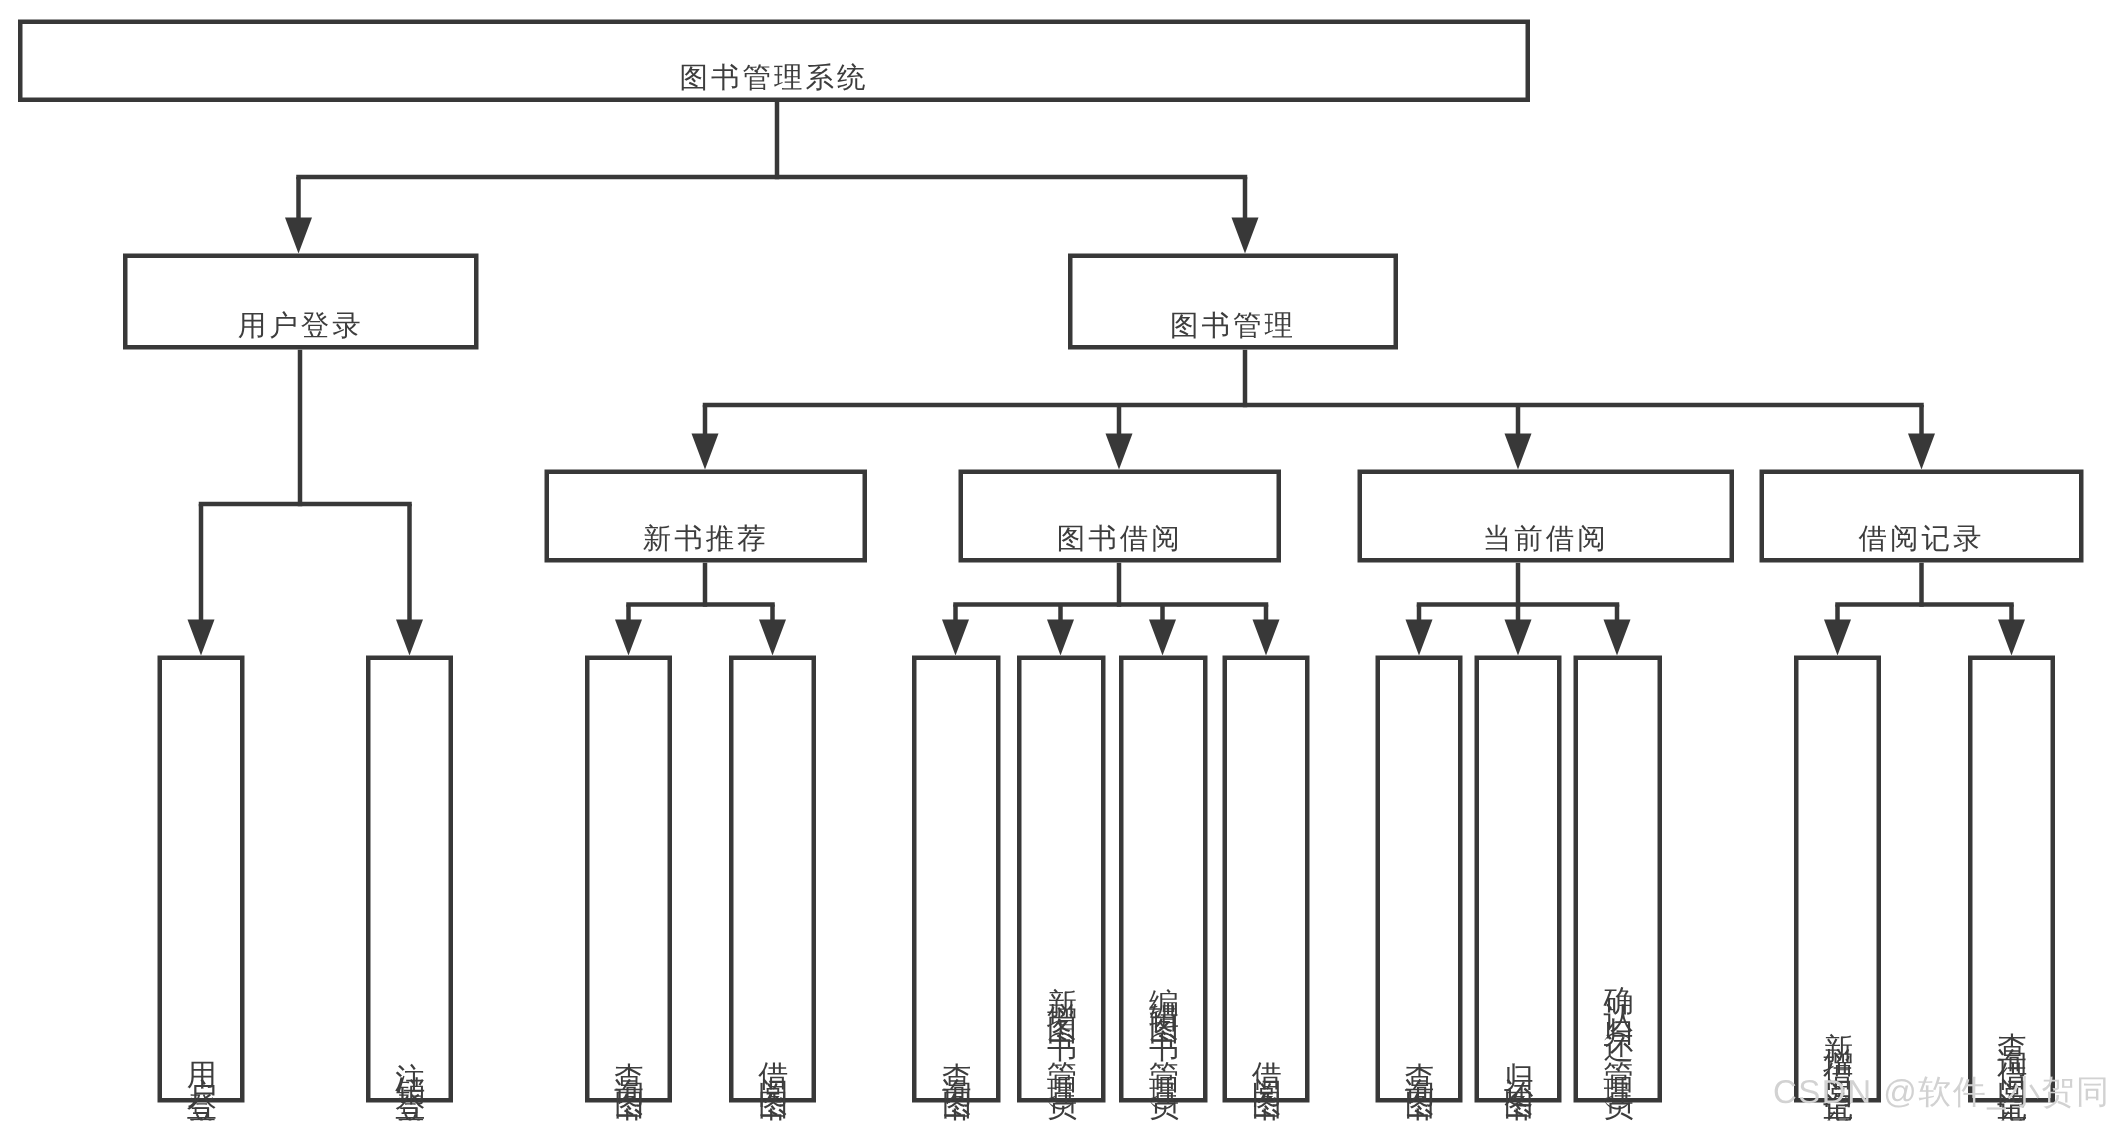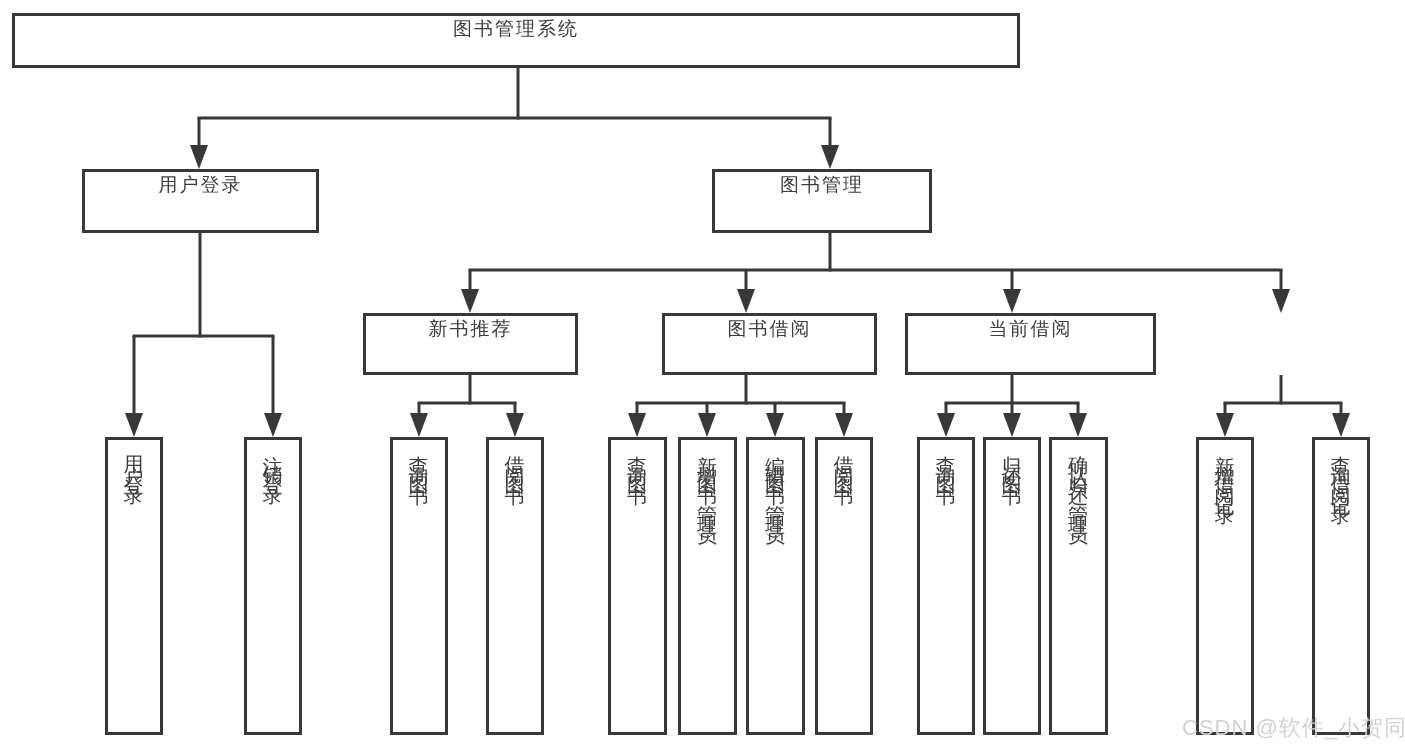--- a/index.html
+++ b/index.html
@@ -26,21 +26,21 @@
     width:1405px;height:747px;
   }
   .connectors line{stroke:var(--line);stroke-width:3;}
   .connectors polygon{fill:var(--line);}
   .node{
     position:absolute;
     box-sizing:border-box;
     background:#ffffff;
     border:3px solid var(--line);
     display:flex;
-    align-items:flex-start;
+    align-items:flex-end;
     justify-content:center;
     color:var(--text);
     font-size:19px;
   }
   .hnode .lbl{
     letter-spacing:2px;
     white-space:nowrap;
   }
   .vnode .lbl{
     writing-mode:vertical-rl;
@@ -149,26 +149,29 @@
   <div class="node hnode" style="left:82px;top:169px;width:237px;height:64px">
     <span class="lbl">用户登录</span>
   </div>
   <div class="node hnode" style="left:712px;top:169px;width:220px;height:64px">
     <span class="lbl">图书管理</span>
   </div>
 
   <div class="node hnode" style="left:363px;top:313px;width:215px;height:62px">
     <span class="lbl">新书推荐</span>
   </div>
-  <div class="node hnode" style="left:662px;top:313px;width:215px;height:62px">
+  <div class="node hnode" style="left:639px;top:313px;width:215px;height:62px">
     <span class="lbl">图书借阅</span>
   </div>
   <div class="node hnode" style="left:905px;top:313px;width:251px;height:62px">
     <span class="lbl">当前借阅</span>
   </div>
+  <div class="node hnode" style="left:1173px;top:313px;width:216px;height:62px">
+    <span class="lbl">借阅记录</span>
+  </div>
 
   <div class="node vnode" style="left:105px;top:437px;width:58px;height:298px">
     <span class="lbl">用户登录</span>
   </div>
   <div class="node vnode" style="left:244px;top:437px;width:58px;height:298px">
     <span class="lbl">注销登录</span>
   </div>
 
   <div class="node vnode" style="left:390px;top:437px;width:58px;height:298px">
     <span class="lbl">查询图书</span>

